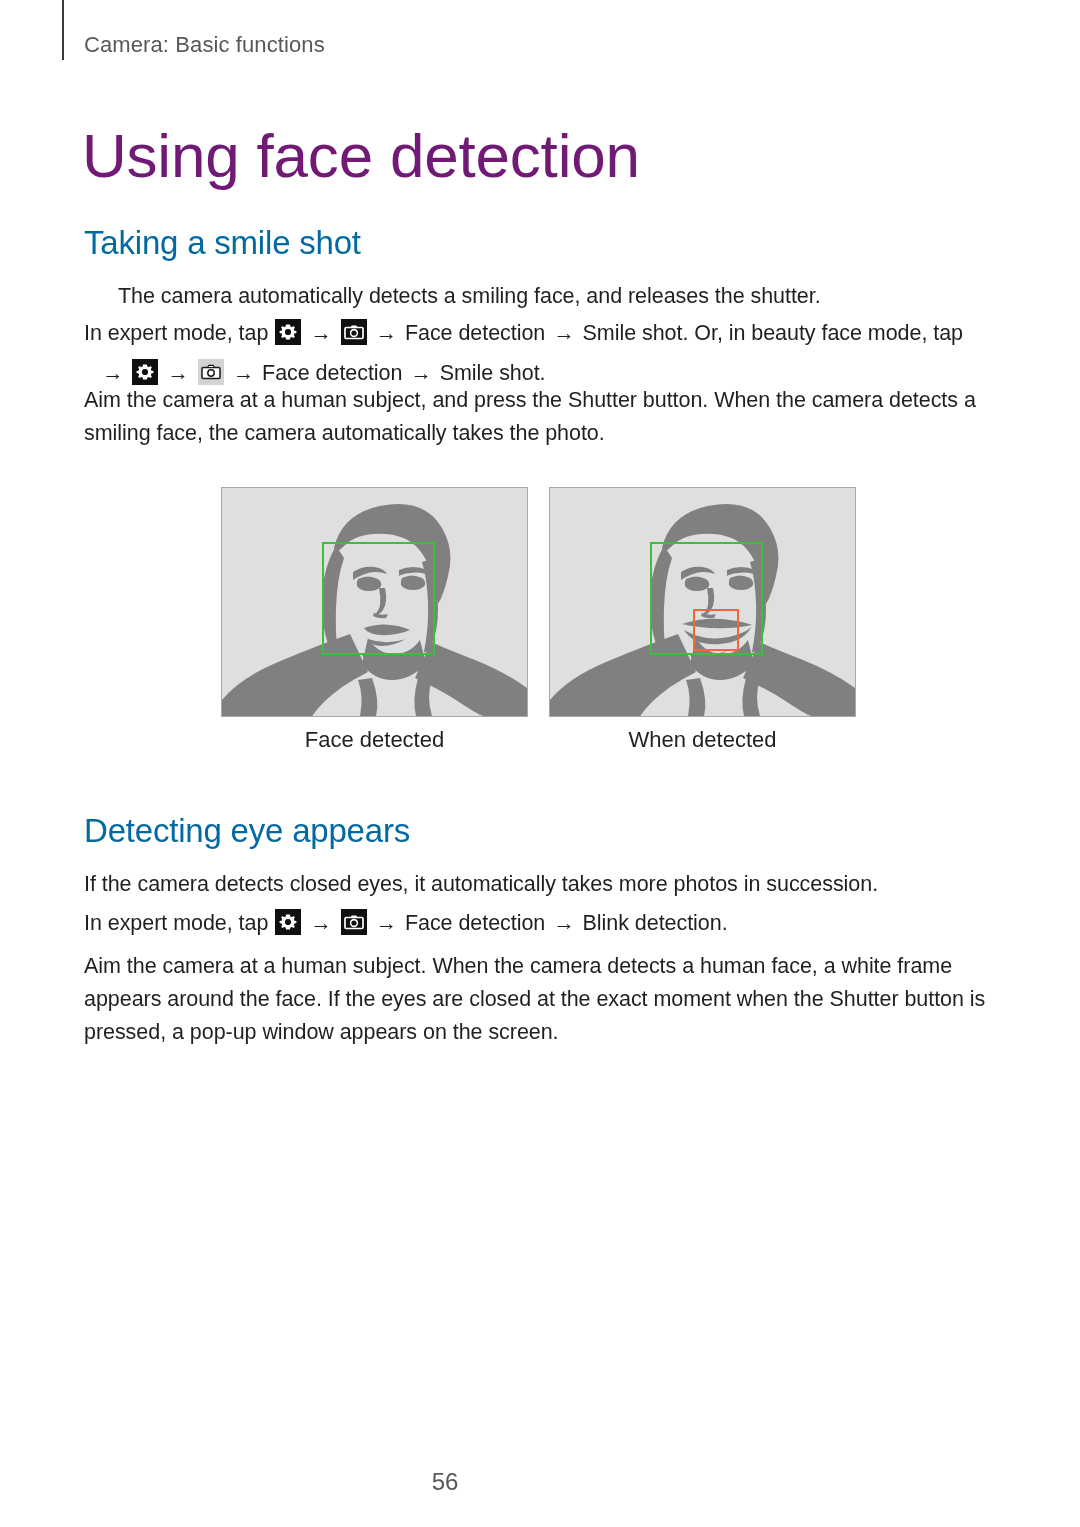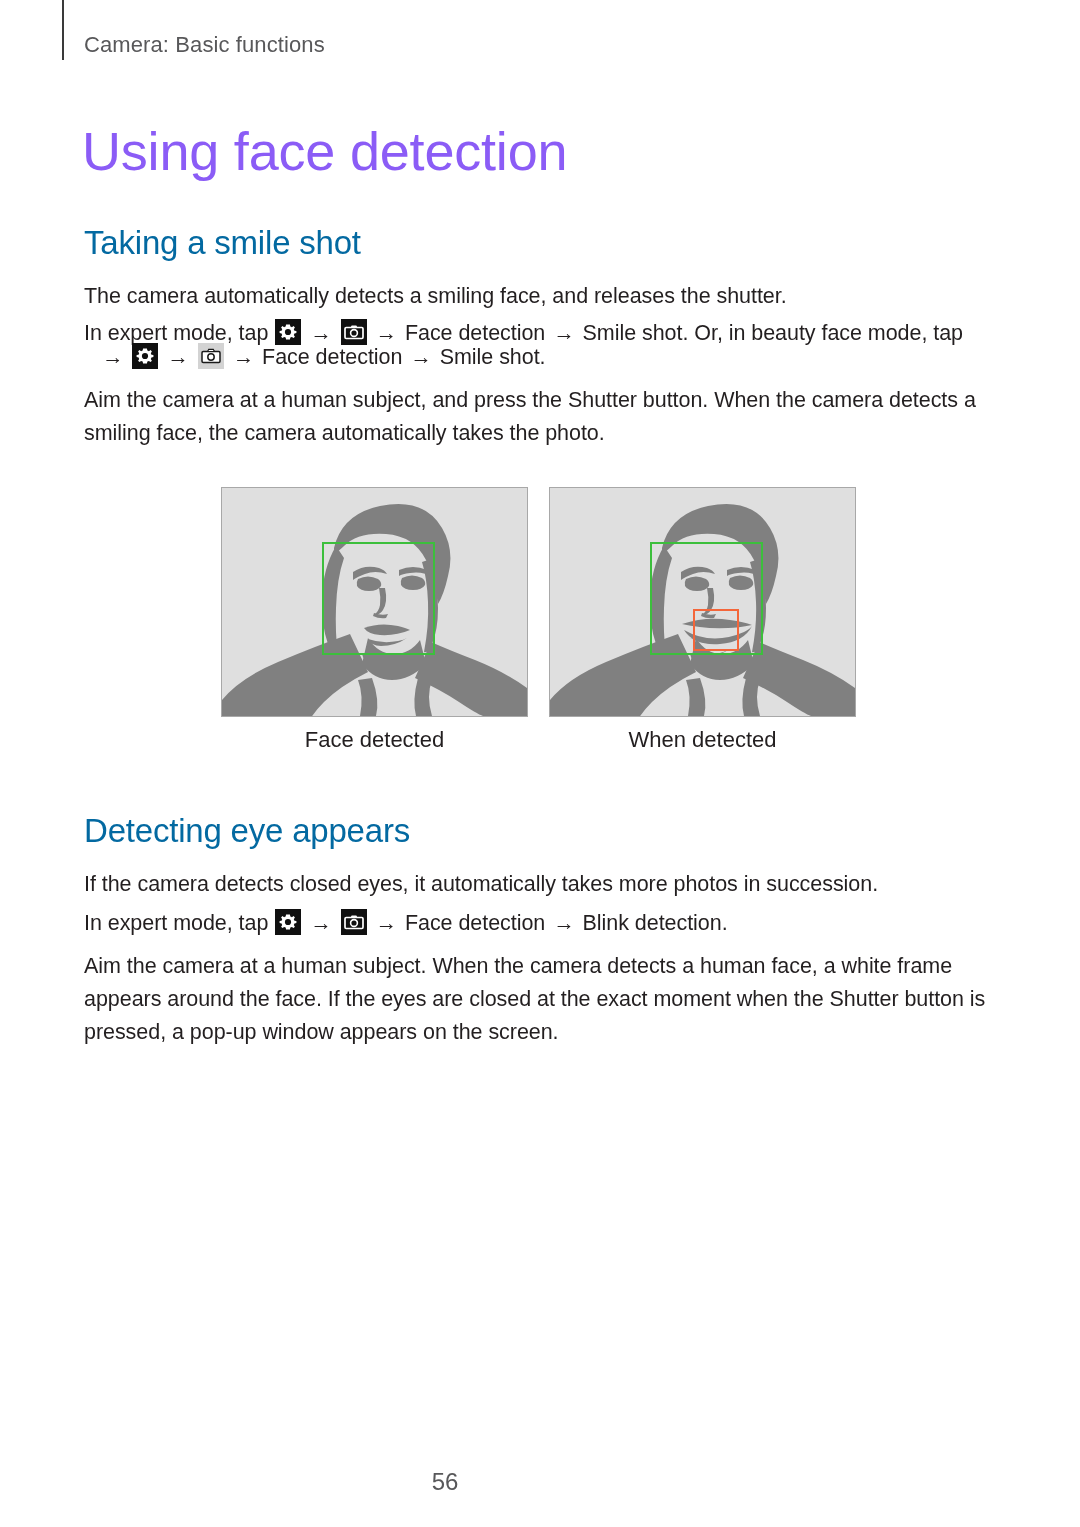--- a/index.html
+++ b/index.html
@@ -33,22 +33,22 @@
     color: #58585a;
     letter-spacing: 0.1px;
     white-space: nowrap;
   }
 
   
   .h1 {
     position: absolute;
     left: 82px;
     top: 120px;
-    font-size: 54px;
-    color: #8b5cf6;
+    font-size: 62px;
+    color: #701a75;
     letter-spacing: -0.2px;
     white-space: nowrap;
   }
   .h2 {
     position: absolute;
     left: 84px;
     font-size: 33px;
     color: #0369a1;
     letter-spacing: -0.2px;
     white-space: nowrap;
@@ -59,23 +59,23 @@
   
   .para {
     position: absolute;
     left: 84px;
     font-size: 21.5px;
     line-height: 33px;
     color: #231f20;
     letter-spacing: -0.05px;
     width: 930px;
   }
-  .para.p1   { top: 280px; }
+  .para.p1   { top: 280px; margin-left: 34px; }
   .para.p2   { top: 317px; }
-  .para.p2b  { top: 341px; left: 100px; }
+  .para.p2b  { top: 357px; left: 100px; }
   .para.p3   { top: 384px; }
   .para.p4   { top: 868px; }
   .para.p5   { top: 907px; }
   .para.p6   { top: 950px; }
 
   .nowrap { white-space: nowrap; }
   .arrow  { padding: 0 2px; }
 
   
   .icon-inline {

